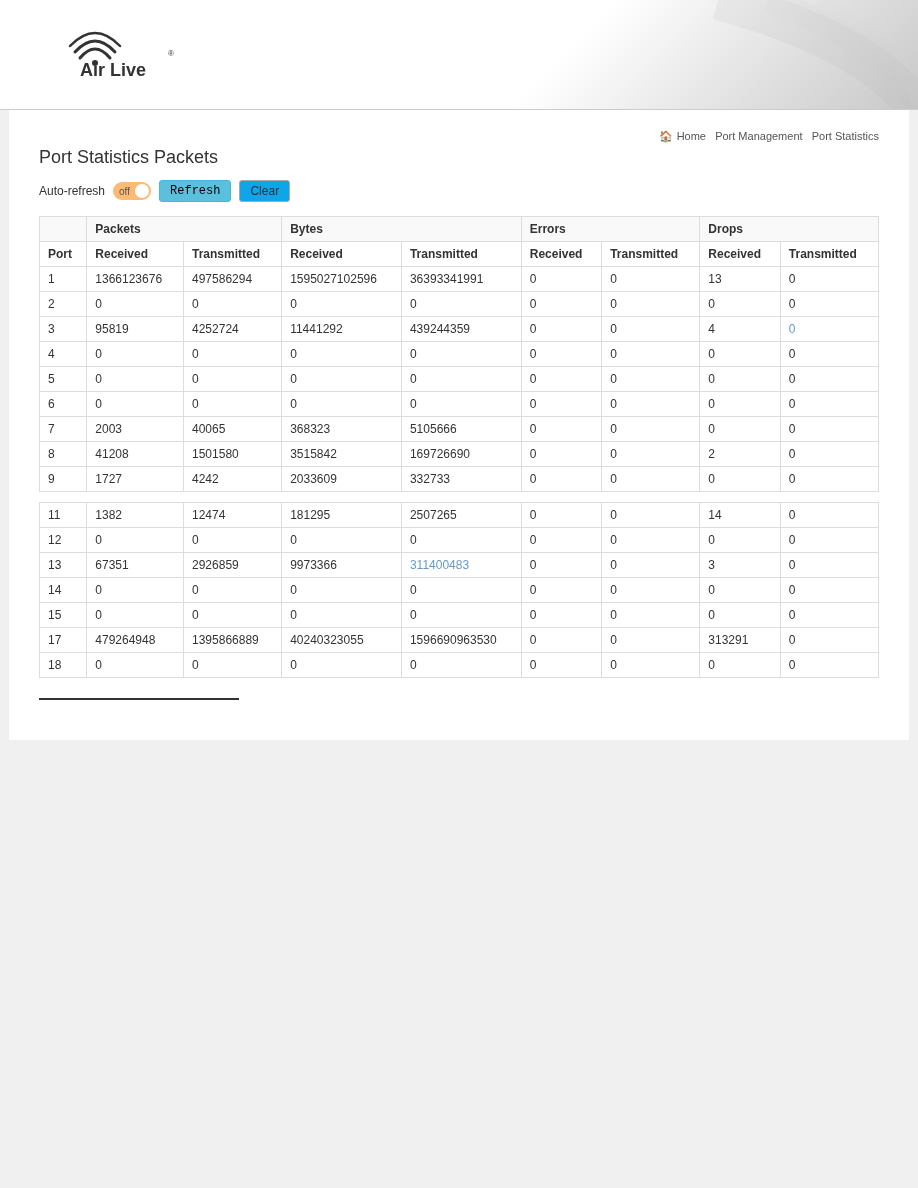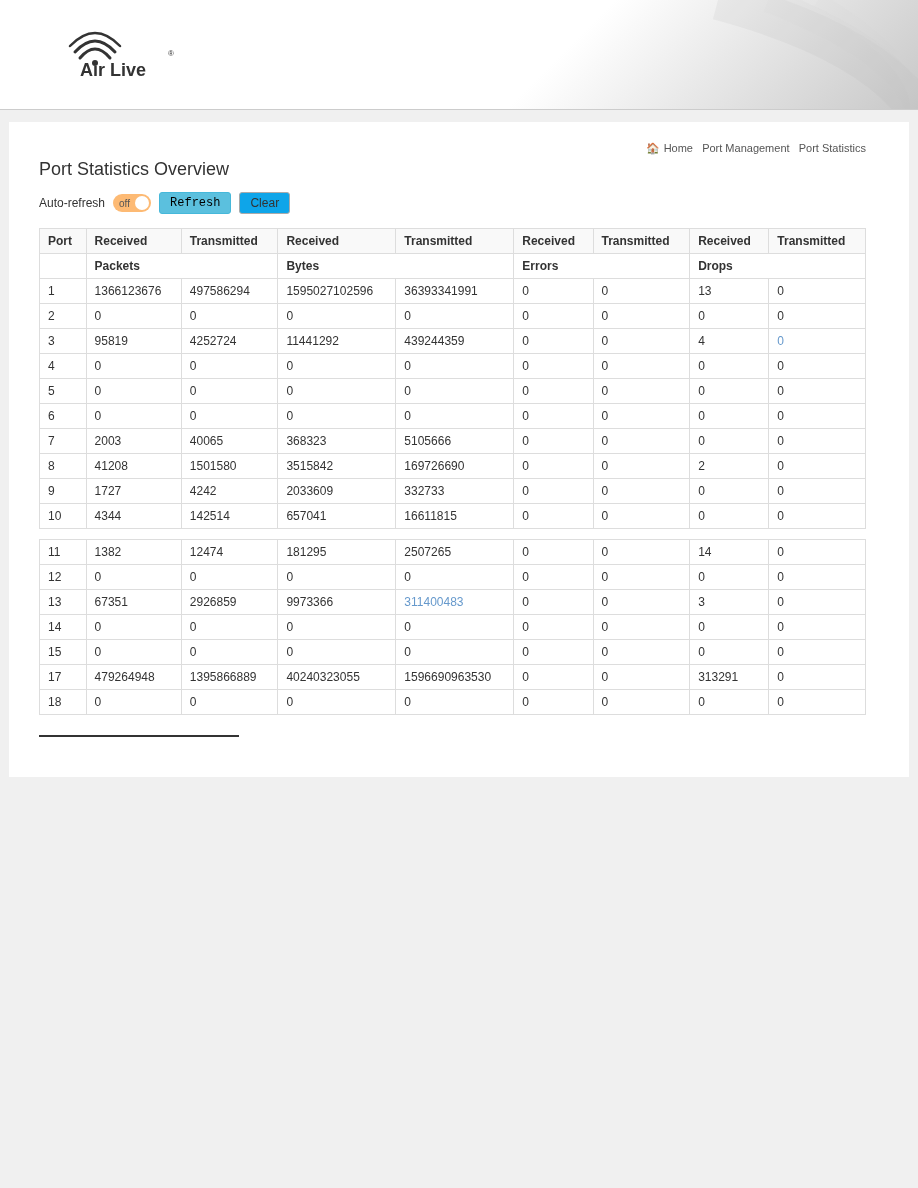--- a/index.html
+++ b/index.html
@@ -26,23 +26,23 @@
       position: absolute;
       right: 0;
       top: 0;
       width: 400px;
       height: 110px;
       opacity: 0.3;
     }
 
     .content-area {
       background: #fff;
-      margin: 12px auto;
+      margin: 0 auto;
       max-width: 900px;
-      padding: 20px 43px 40px 30px;
+      padding: 20px 30px 40px 30px;
     }
 
     .breadcrumb {
       text-align: right;
       font-size: 11px;
       color: #555;
       margin-bottom: 4px;
     }
     .breadcrumb a { color: #555; text-decoration: none; }
 
@@ -170,52 +170,52 @@
 
   <div class="breadcrumb">
     <span>🏠</span>
     <a href="#">Home</a>
     &nbsp;
     <a href="#">Port Management</a>
     &nbsp;
     <span>Port Statistics</span>
   </div>
 
-  <h1 class="page-title">Port Statistics Overview</h1>
+  <h1 class="page-title">Port Statistics Packets</h1>
 
   <div class="controls">
     <span class="auto-refresh-label">Auto-refresh</span>
     <div class="toggle-switch">
       <span class="toggle-off-label">off</span>
       <div class="toggle-knob"></div>
     </div>
     <button class="btn btn-refresh">Refresh</button>
     <button class="btn btn-clear">Clear</button>
   </div>
 
   <table class="stats-table">
     <thead>
+      <tr>
+        <th></th>
+        <th colspan="2">Packets</th>
+        <th colspan="2">Bytes</th>
+        <th colspan="2">Errors</th>
+        <th colspan="2">Drops</th>
+      </tr>
       <tr>
         <th>Port</th>
         <th>Received</th>
         <th>Transmitted</th>
         <th>Received</th>
         <th>Transmitted</th>
         <th>Received</th>
         <th>Transmitted</th>
         <th>Received</th>
         <th>Transmitted</th>
       </tr>
-      <tr>
-        <th></th>
-        <th colspan="2">Packets</th>
-        <th colspan="2">Bytes</th>
-        <th colspan="2">Errors</th>
-        <th colspan="2">Drops</th>
-      </tr>
     </thead>
     <tbody id="table-body">
     <tr>
           <td>1</td>
           <td>1366123676</td>
           <td>497586294</td>
           <td>1595027102596</td>
           <td>36393341991</td>
           <td>0</td>
           <td>0</td>
@@ -303,31 +303,20 @@
           <td>9</td>
           <td>1727</td>
           <td>4242</td>
           <td>2033609</td>
           <td>332733</td>
           <td>0</td>
           <td>0</td>
           <td>0</td>
           <td>0</td>
         </tr>
-        <tr>
-          <td>10</td>
-          <td>4344</td>
-          <td>142514</td>
-          <td>657041</td>
-          <td>16611815</td>
-          <td>0</td>
-          <td>0</td>
-          <td>0</td>
-          <td>0</td>
-        </tr>
         <tr class="separator-row">
           <td colspan="9"></td>
         </tr>
         <tr>
           <td>11</td>
           <td>1382</td>
           <td>12474</td>
           <td>181295</td>
           <td>2507265</td>
           <td>0</td>

